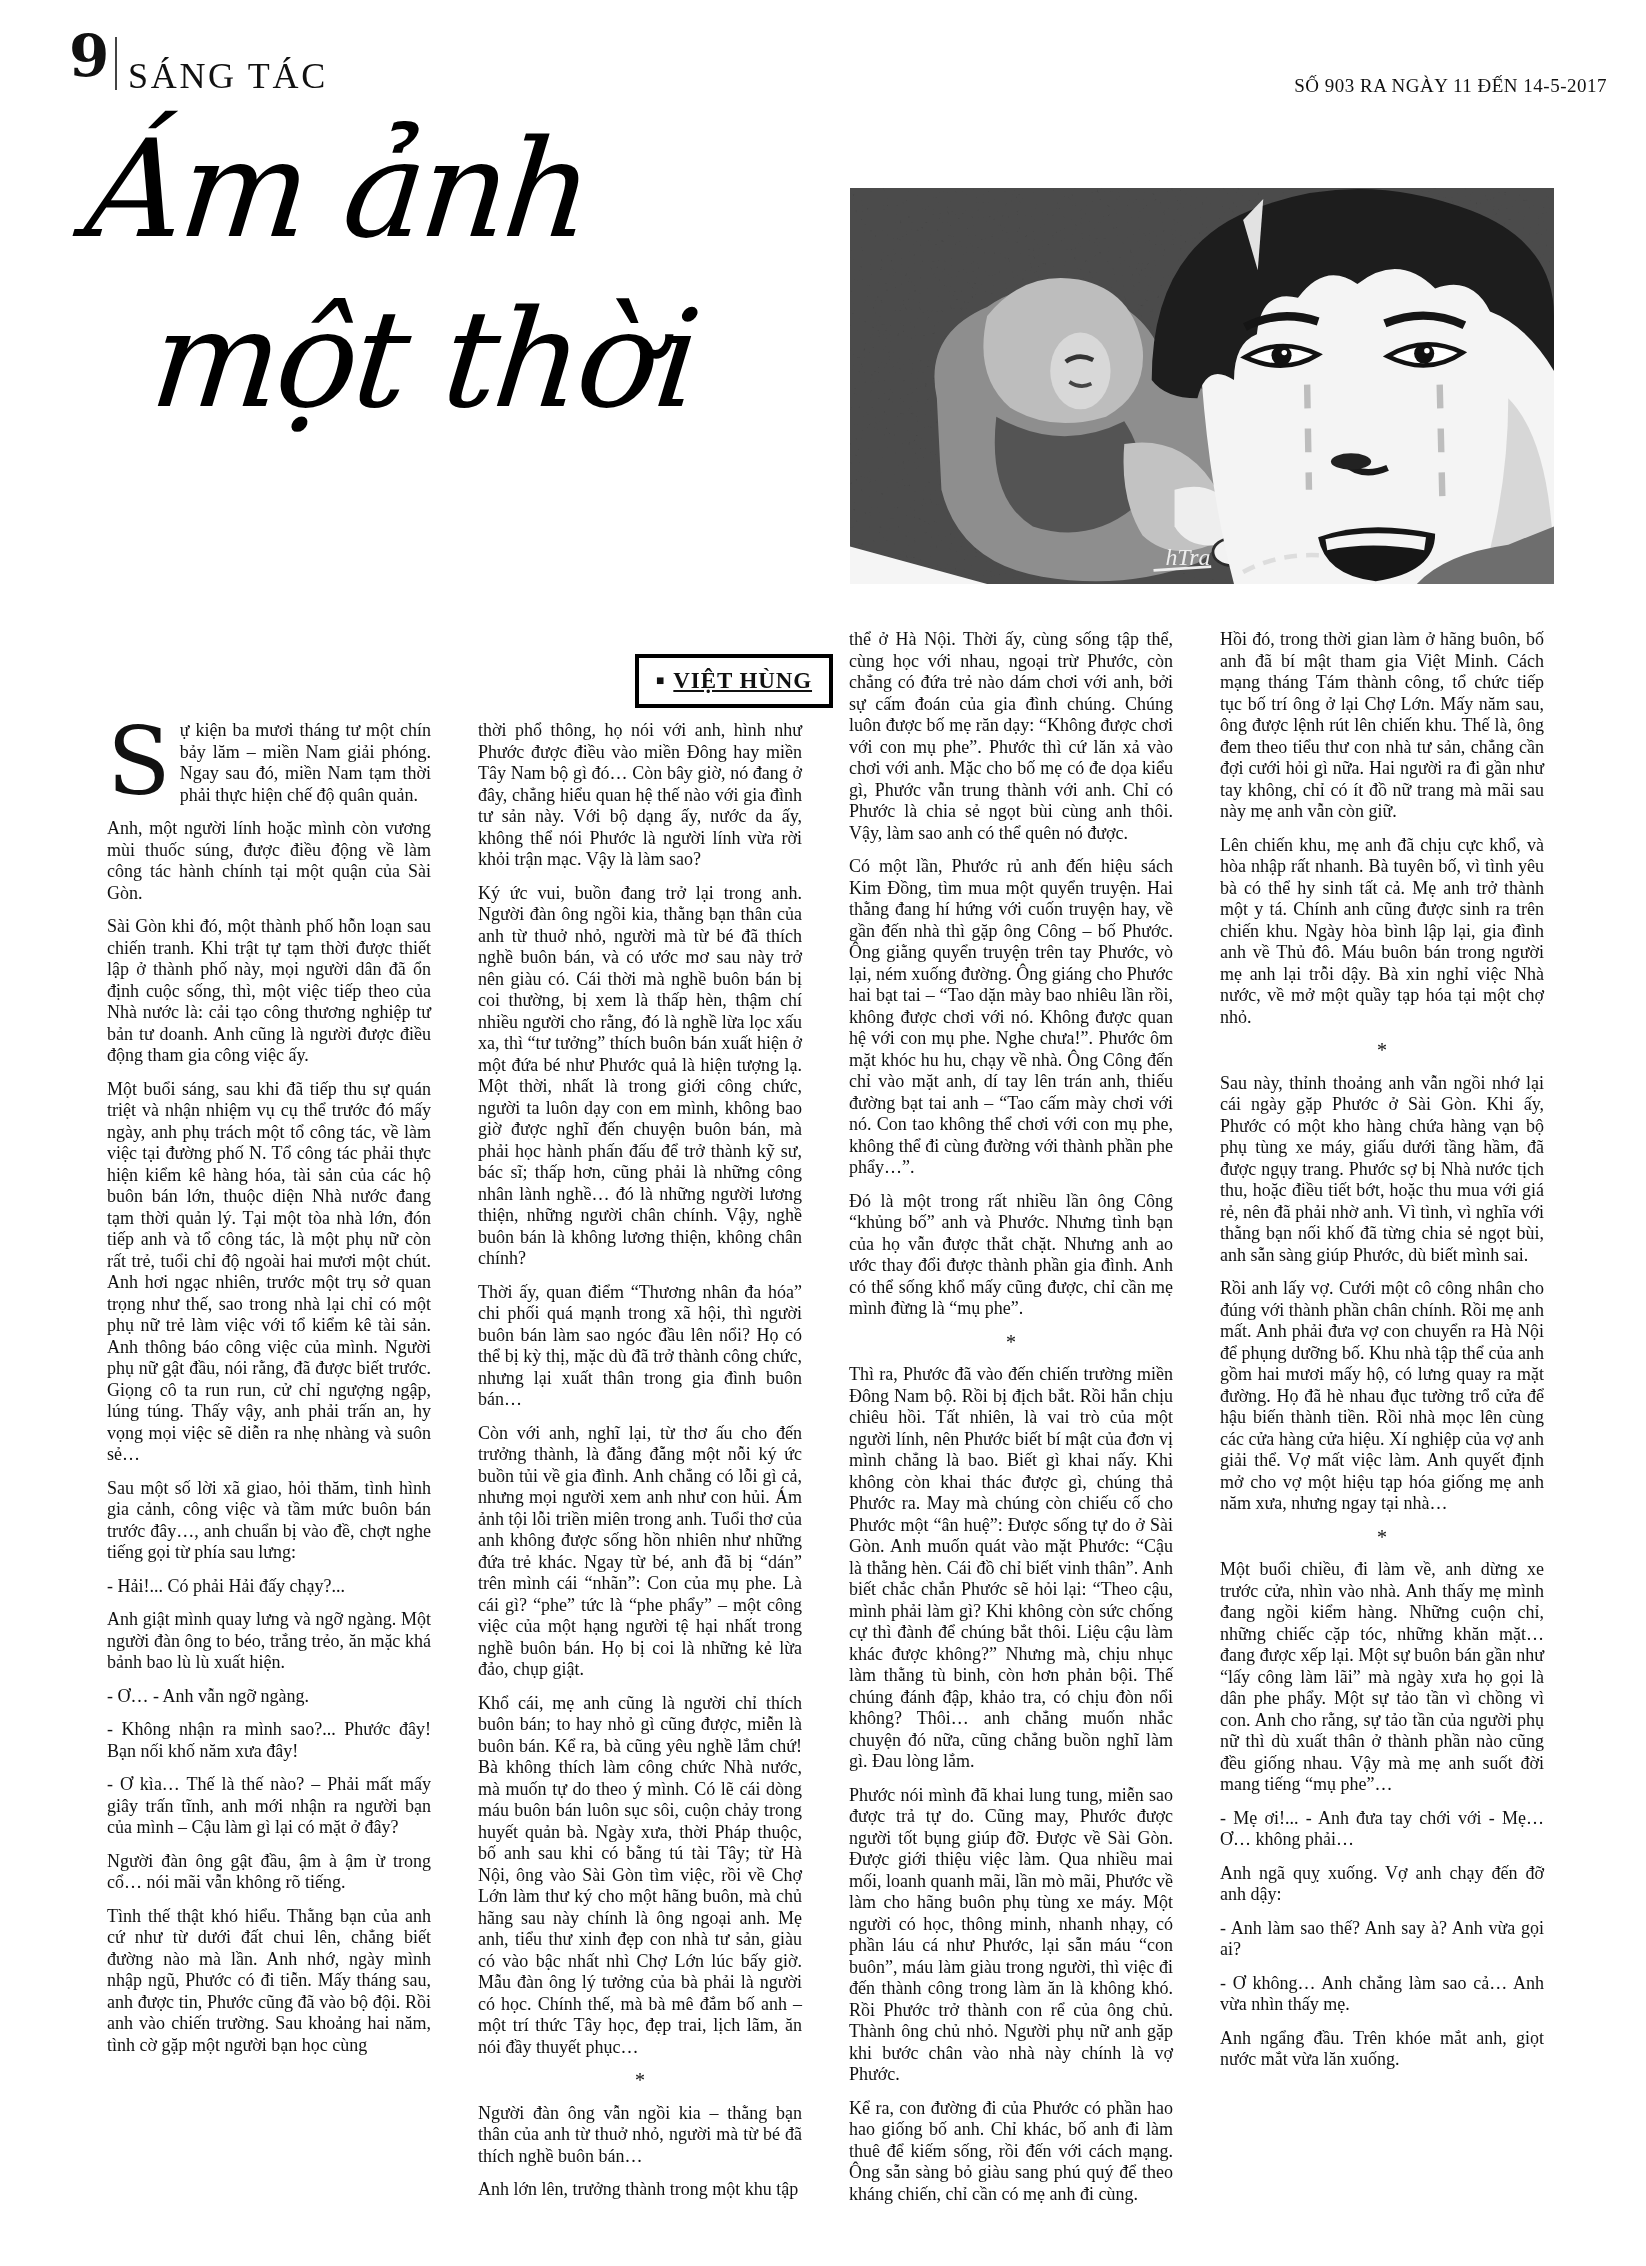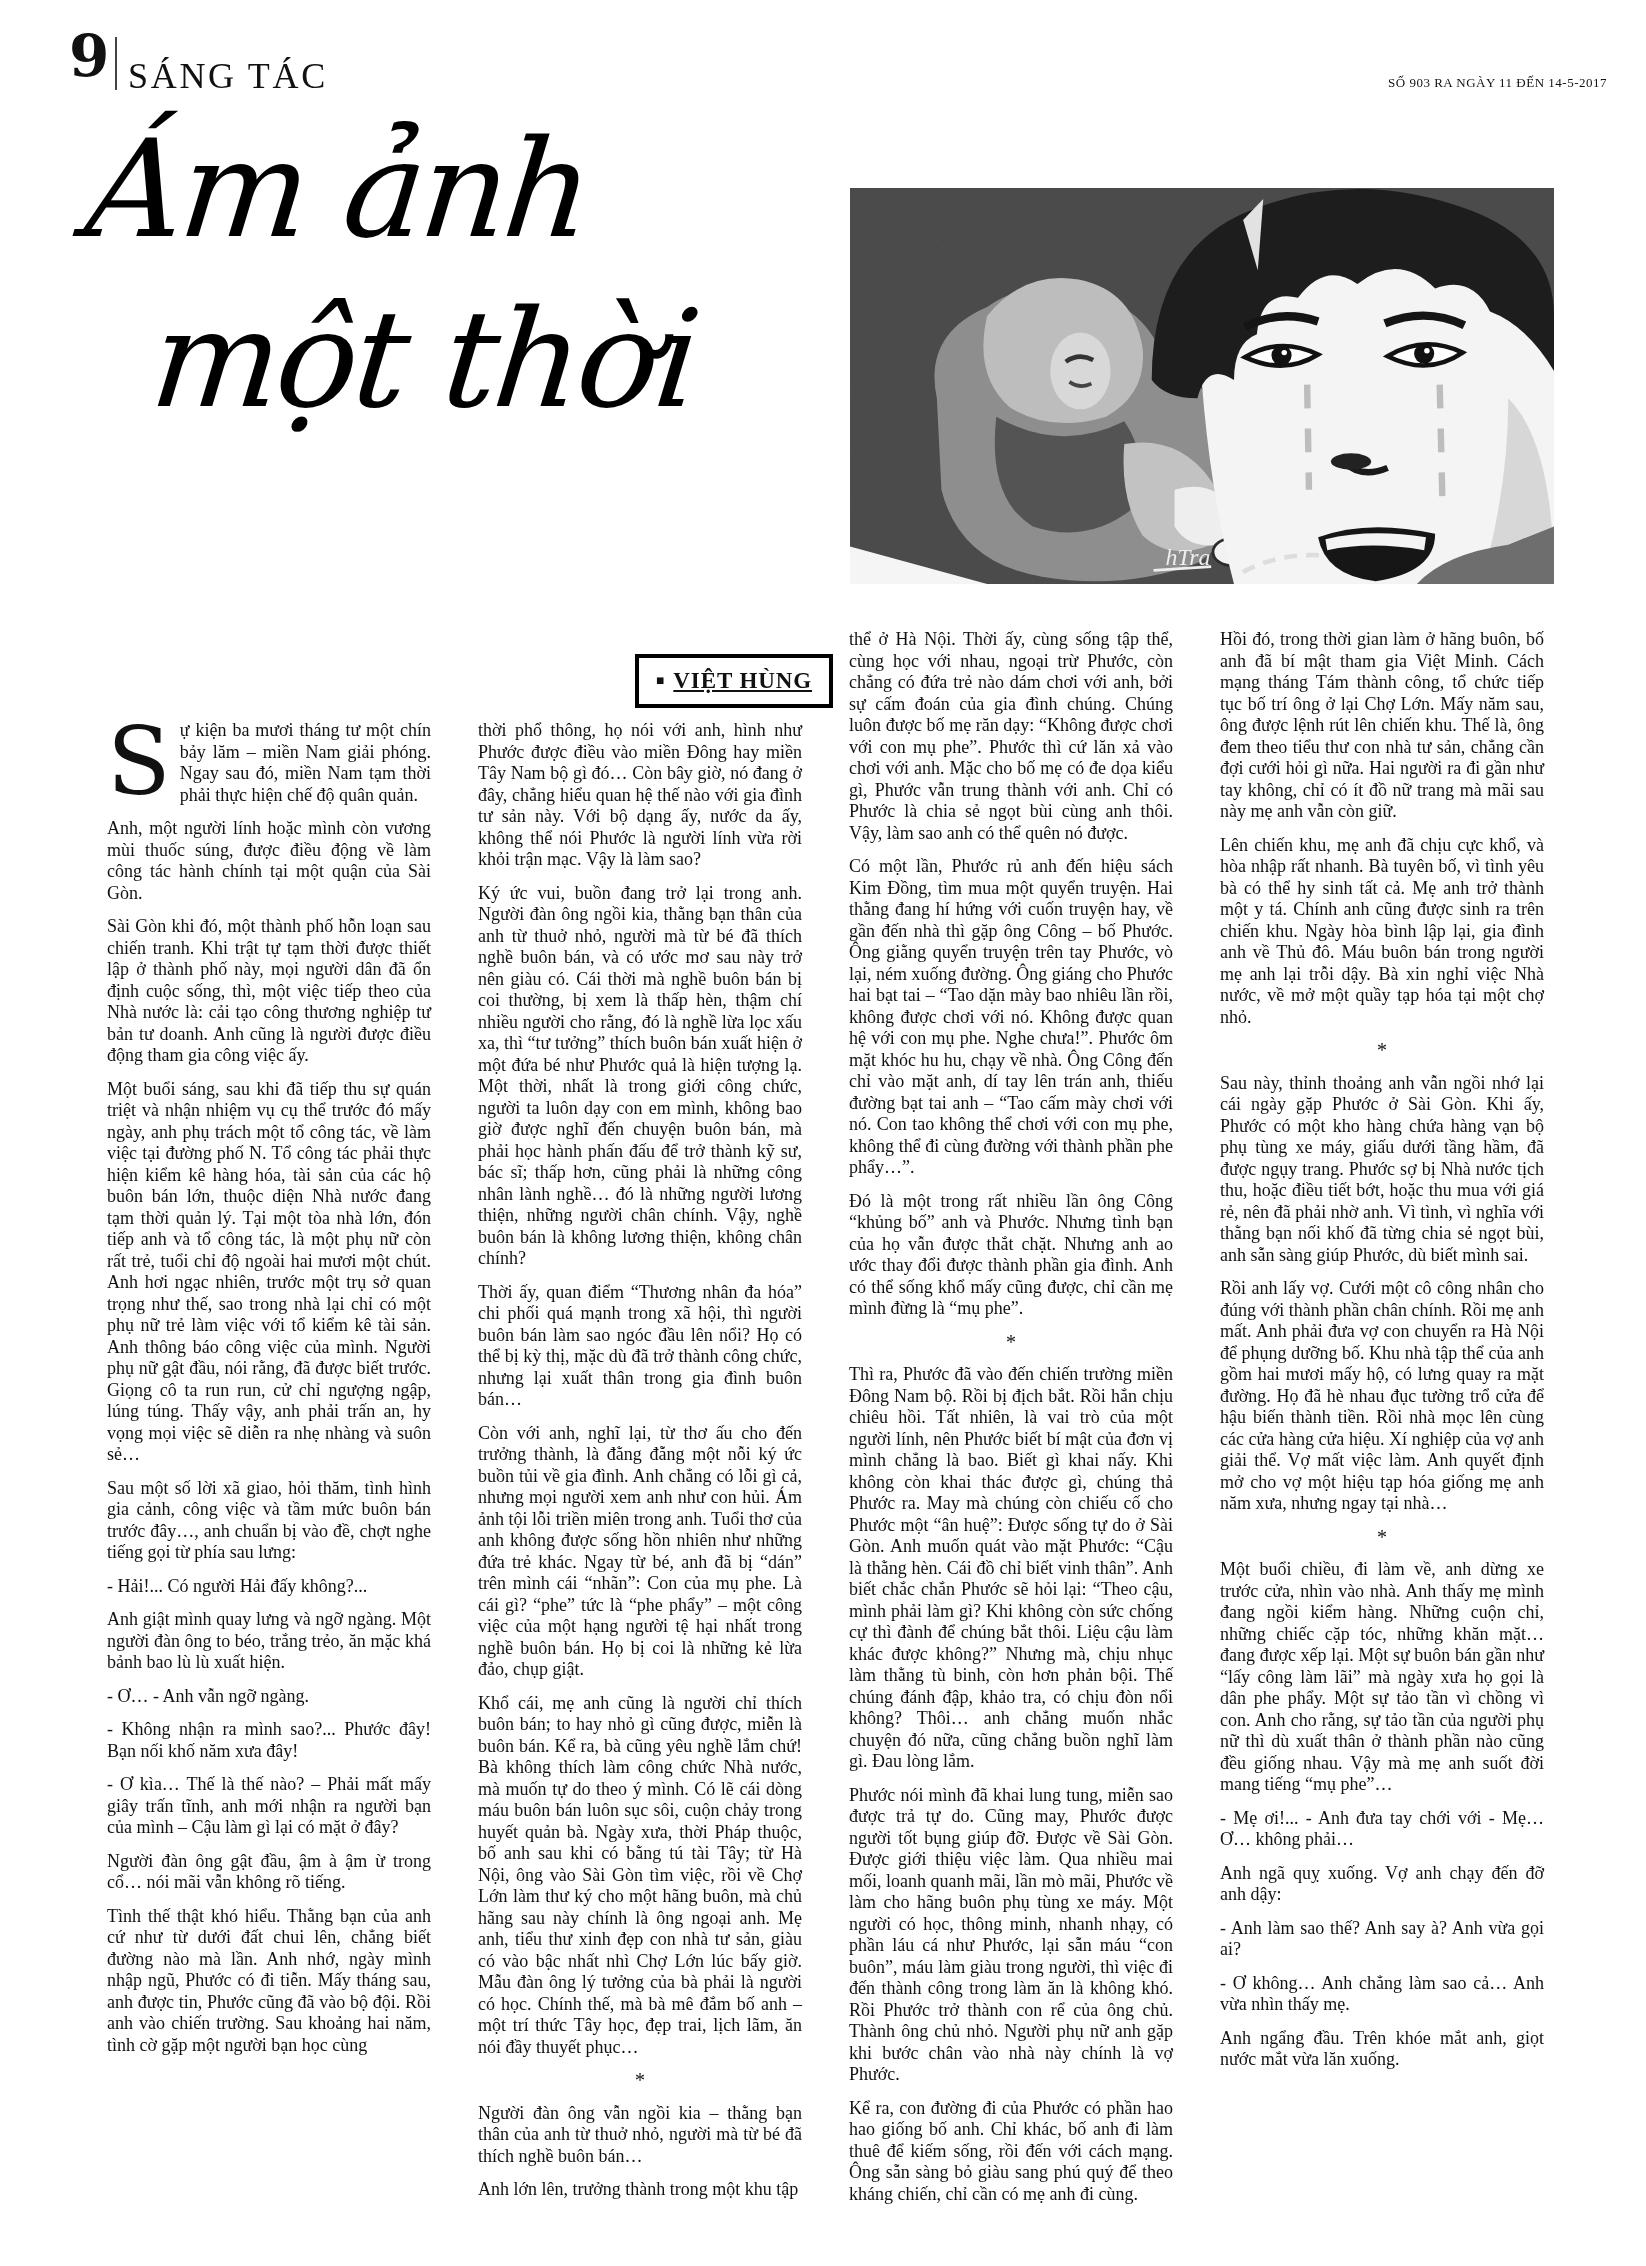--- a/index.html
+++ b/index.html
@@ -11,21 +11,21 @@
   .page-number{
     position:absolute;left:69px;top:27.4px;font-family:"DejaVu Serif",serif;
     font-size:58px;font-weight:bold;line-height:1;
   }
   .header-divider{position:absolute;left:115px;top:37px;width:1.8px;height:53px;background:#444;}
   .section-title{
     position:absolute;left:128px;top:55px;font-size:36px;letter-spacing:2.7px;
     font-family:"Liberation Serif",serif;
   }
   .issue-info{
-    position:absolute;right:40px;top:75px;font-size:13px;letter-spacing:0.5px;
+    position:absolute;right:40px;top:75px;font-size:19px;letter-spacing:0.5px;
     font-family:"Liberation Serif",serif;
   }
   
   .title-block{
     position:absolute;left:82px;top:117px;width:512px;
     font-family:"DejaVu Serif",serif;font-style:italic;color:#000;
   }
   .title-line1,.title-line2{
     font-size:135px;line-height:146px;text-align:center;letter-spacing:-3.7px;
     transform:skewX(-6deg);white-space:nowrap;
@@ -147,21 +147,21 @@
       </g>
     </svg>
   </div>
 
   <div class="col col1">
       <p class="lead">Sự kiện ba mươi tháng tư một chín bảy lăm – miền Nam giải phóng. Ngay sau đó, miền Nam tạm thời phải thực hiện chế độ quân quản.</p>
       <p class="para">Anh, một người lính hoặc mình còn vương mùi thuốc súng, được điều động về làm công tác hành chính tại một quận của Sài Gòn.</p>
       <p class="para">Sài Gòn khi đó, một thành phố hỗn loạn sau chiến tranh. Khi trật tự tạm thời được thiết lập ở thành phố này, mọi người dân đã ổn định cuộc sống, thì, một việc tiếp theo của Nhà nước là: cải tạo công thương nghiệp tư bản tư doanh. Anh cũng là người được điều động tham gia công việc ấy.</p>
       <p class="para">Một buổi sáng, sau khi đã tiếp thu sự quán triệt và nhận nhiệm vụ cụ thể trước đó mấy ngày, anh phụ trách một tổ công tác, về làm việc tại đường phố N. Tổ công tác phải thực hiện kiểm kê hàng hóa, tài sản của các hộ buôn bán lớn, thuộc diện Nhà nước đang tạm thời quản lý. Tại một tòa nhà lớn, đón tiếp anh và tổ công tác, là một phụ nữ còn rất trẻ, tuổi chỉ độ ngoài hai mươi một chút. Anh hơi ngạc nhiên, trước một trụ sở quan trọng như thế, sao trong nhà lại chỉ có một phụ nữ trẻ làm việc với tổ kiểm kê tài sản. Anh thông báo công việc của mình. Người phụ nữ gật đầu, nói rằng, đã được biết trước. Giọng cô ta run run, cử chỉ ngượng ngập, lúng túng. Thấy vậy, anh phải trấn an, hy vọng mọi việc sẽ diễn ra nhẹ nhàng và suôn sẻ…</p>
       <p class="para">Sau một số lời xã giao, hỏi thăm, tình hình gia cảnh, công việc và tầm mức buôn bán trước đây…, anh chuẩn bị vào đề, chợt nghe tiếng gọi từ phía sau lưng:</p>
-      <p class="para">- Hải!... Có người Hải đấy không?...</p>
+      <p class="para">- Hải!... Có phải Hải đấy chạy?...</p>
       <p class="para">Anh giật mình quay lưng và ngỡ ngàng. Một người đàn ông to béo, trắng trẻo, ăn mặc khá bảnh bao lù lù xuất hiện.</p>
       <p class="para">- Ơ… - Anh vẫn ngỡ ngàng.</p>
       <p class="para">- Không nhận ra mình sao?... Phước đây! Bạn nối khố năm xưa đây!</p>
       <p class="para">- Ơ kìa… Thế là thế nào? – Phải mất mấy giây trấn tĩnh, anh mới nhận ra người bạn của mình – Cậu làm gì lại có mặt ở đây?</p>
       <p class="para">Người đàn ông gật đầu, ậm à ậm ừ trong cổ… nói mãi vẫn không rõ tiếng.</p>
       <p class="para">Tình thế thật khó hiểu. Thằng bạn của anh cứ như từ dưới đất chui lên, chẳng biết đường nào mà lần. Anh nhớ, ngày mình nhập ngũ, Phước có đi tiễn. Mấy tháng sau, anh được tin, Phước cũng đã vào bộ đội. Rồi anh vào chiến trường. Sau khoảng hai năm, tình cờ gặp một người bạn học cùng</p>
     </div>
   <div class="col col2">
       <p class="para">thời phổ thông, họ nói với anh, hình như Phước được điều vào miền Đông hay miền Tây Nam bộ gì đó… Còn bây giờ, nó đang ở đây, chẳng hiểu quan hệ thế nào với gia đình tư sản này. Với bộ dạng ấy, nước da ấy, không thể nói Phước là người lính vừa rời khỏi trận mạc. Vậy là làm sao?</p>
       <p class="para">Ký ức vui, buồn đang trở lại trong anh. Người đàn ông ngồi kia, thằng bạn thân của anh từ thuở nhỏ, người mà từ bé đã thích nghề buôn bán, và có ước mơ sau này trở nên giàu có. Cái thời mà nghề buôn bán bị coi thường, bị xem là thấp hèn, thậm chí nhiều người cho rằng, đó là nghề lừa lọc xấu xa, thì “tư tưởng” thích buôn bán xuất hiện ở một đứa bé như Phước quả là hiện tượng lạ. Một thời, nhất là trong giới công chức, người ta luôn dạy con em mình, không bao giờ được nghĩ đến chuyện buôn bán, mà phải học hành phấn đấu để trở thành kỹ sư, bác sĩ; thấp hơn, cũng phải là những công nhân lành nghề… đó là những người lương thiện, những người chân chính. Vậy, nghề buôn bán là không lương thiện, không chân chính?</p>

